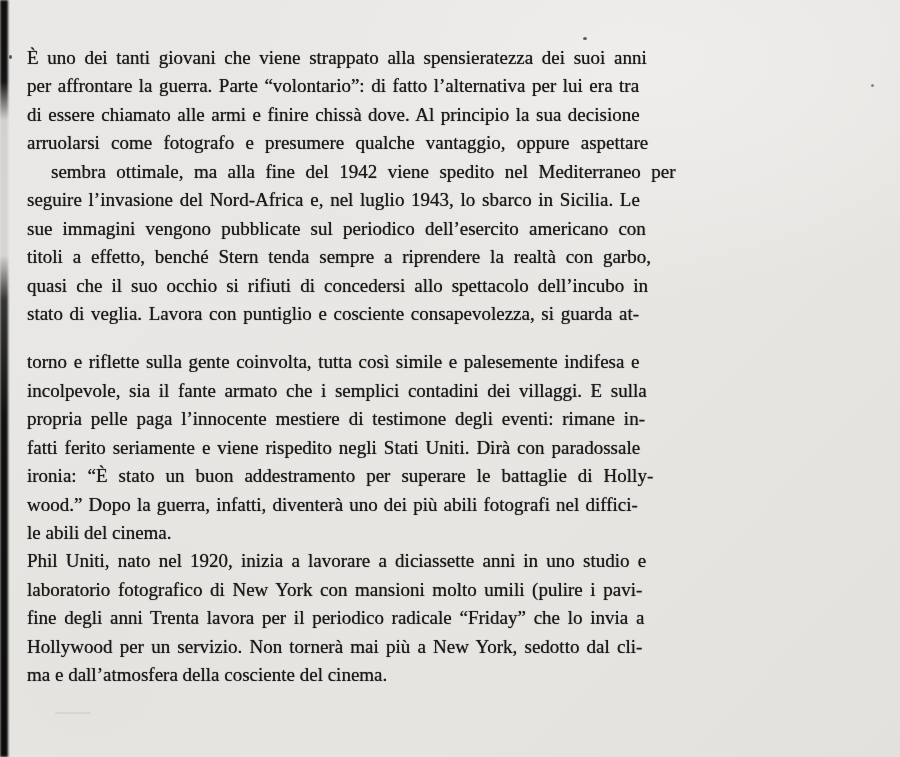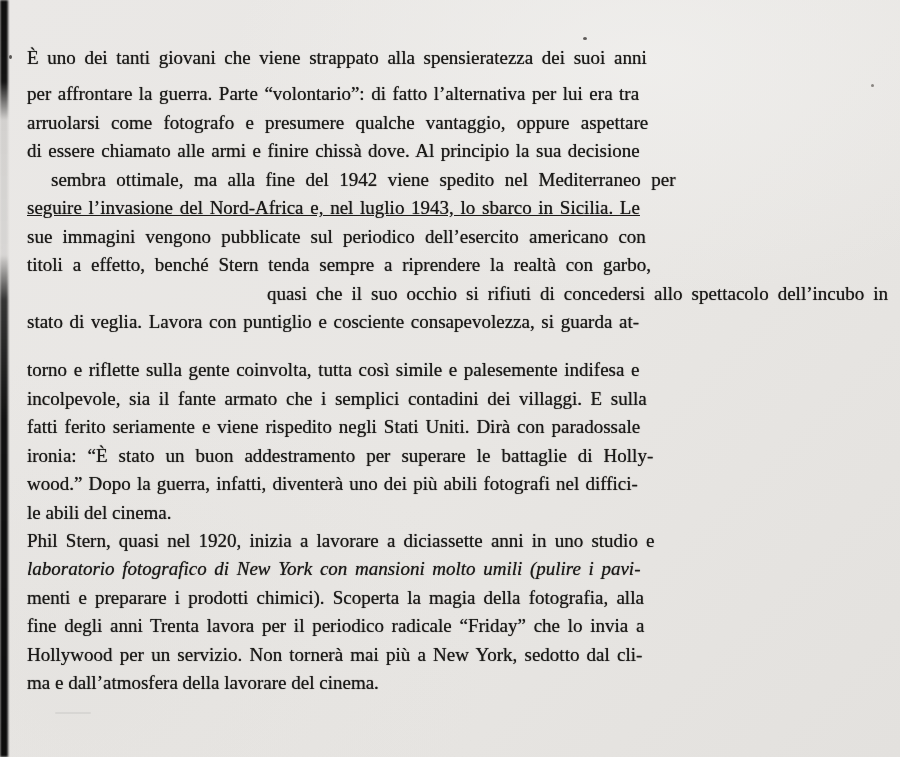--- a/index.html
+++ b/index.html
@@ -69,35 +69,35 @@
 
 <div class="scan-page">
   <div class="gutter"></div>
   <div class="speck s1"></div>
   <div class="speck s2"></div>
   <div class="speck s3"></div>
   <div class="smudge"></div>
 
   <div class="textblock">
     <div class="line" style="word-spacing: 3.9px;"><span>È uno dei tanti giovani che viene strappato alla spensieratezza dei suoi anni</span></div>
-    <div class="line" style="word-spacing: 1.76px; margin-top: 8px;"><span>per affrontare la guerra. Parte “volontario”: di fatto l’alternativa per lui era tra</span></div>
+    <div class="line" style="word-spacing: 1.76px;"><span>per affrontare la guerra. Parte “volontario”: di fatto l’alternativa per lui era tra</span></div>
+    <div class="line" style="word-spacing: 1.75px;"><span>di essere chiamato alle armi e finire chissà dove. Al principio la sua decisione</span></div>
     <div class="line" style="word-spacing: 6.51px;"><span>arruolarsi come fotografo e presumere qualche vantaggio, oppure aspettare</span></div>
-    <div class="line" style="word-spacing: 1.75px;"><span>di essere chiamato alle armi e finire chissà dove. Al principio la sua decisione</span></div>
     <div class="line" style="word-spacing: 5.75px; margin-left: 24px;"><span>sembra ottimale, ma alla fine del 1942 viene spedito nel Mediterraneo per</span></div>
-    <div class="line" style="word-spacing: 1.96px; text-decoration: underline;"><span>seguire l’invasione del Nord-Africa e, nel luglio 1943, lo sbarco in Sicilia. Le</span></div>
+    <div class="line" style="word-spacing: 1.96px;"><span>seguire l’invasione del Nord-Africa e, nel luglio 1943, lo sbarco in Sicilia. Le</span></div>
     <div class="line" style="word-spacing: 5.47px;"><span>sue immagini vengono pubblicate sul periodico dell’esercito americano con</span></div>
     <div class="line" style="word-spacing: 5.07px;"><span>titoli a effetto, benché Stern tenda sempre a riprendere la realtà con garbo,</span></div>
-    <div class="line" style="word-spacing: 4.27px; text-align: right;"><span>quasi che il suo occhio si rifiuti di concedersi allo spettacolo dell’incubo in</span></div>
+    <div class="line" style="word-spacing: 4.27px;"><span>quasi che il suo occhio si rifiuti di concedersi allo spettacolo dell’incubo in</span></div>
     <div class="line" style="word-spacing: 1.87px;"><span>stato di veglia. Lavora con puntiglio e cosciente consapevolezza, si guarda at-</span></div>
     <div class="line" style="word-spacing: 1.84px; margin-top: 20px;"><span>torno e riflette sulla gente coinvolta, tutta così simile e palesemente indifesa e</span></div>
     <div class="line" style="word-spacing: 3.89px;"><span>incolpevole, sia il fante armato che i semplici contadini dei villaggi. E sulla</span></div>
+    <div class="line" style="word-spacing: 4.08px;"><span>propria pelle paga l’innocente mestiere di testimone degli eventi: rimane in-</span></div>
     <div class="line" style="word-spacing: 2.21px;"><span>fatti ferito seriamente e viene rispedito negli Stati Uniti. Dirà con paradossale</span></div>
     <div class="line" style="word-spacing: 6.23px;"><span>ironia: “È stato un buon addestramento per superare le battaglie di Holly-</span></div>
     <div class="line" style="word-spacing: 1.38px;"><span>wood.” Dopo la guerra, infatti, diventerà uno dei più abili fotografi nel diffici-</span></div>
     <div class="line para-end"><span>le abili del cinema.</span></div>
-    <div class="line" style="word-spacing: 3.44px;"><span>Phil Stern, quasi nel 1920, inizia a lavorare a diciassette anni in uno studio e</span></div>
-    <div class="line" style="word-spacing: 2.88px; font-style: italic;"><span>laboratorio fotografico di New York con mansioni molto umili (pulire i pavi-</span></div>
-    <div class="line" style="word-spacing: 3.37px;"><span>menti e preparare i prodotti chimici). Scoperta la magia della fotografia, alla</span></div>
+    <div class="line" style="word-spacing: 3.44px;"><span>Phil Uniti, nato nel 1920, inizia a lavorare a diciassette anni in uno studio e</span></div>
+    <div class="line" style="word-spacing: 2.88px;"><span>laboratorio fotografico di New York con mansioni molto umili (pulire i pavi-</span></div>
     <div class="line" style="word-spacing: 2.97px;"><span>fine degli anni Trenta lavora per il periodico radicale “Friday” che lo invia a</span></div>
     <div class="line" style="word-spacing: 2.44px;"><span>Hollywood per un servizio. Non tornerà mai più a New York, sedotto dal cli-</span></div>
-    <div class="line para-end"><span>ma e dall’atmosfera della lavorare del cinema.</span></div>
+    <div class="line para-end"><span>ma e dall’atmosfera della cosciente del cinema.</span></div>
   </div>
 </div>
 
 </body></html>

